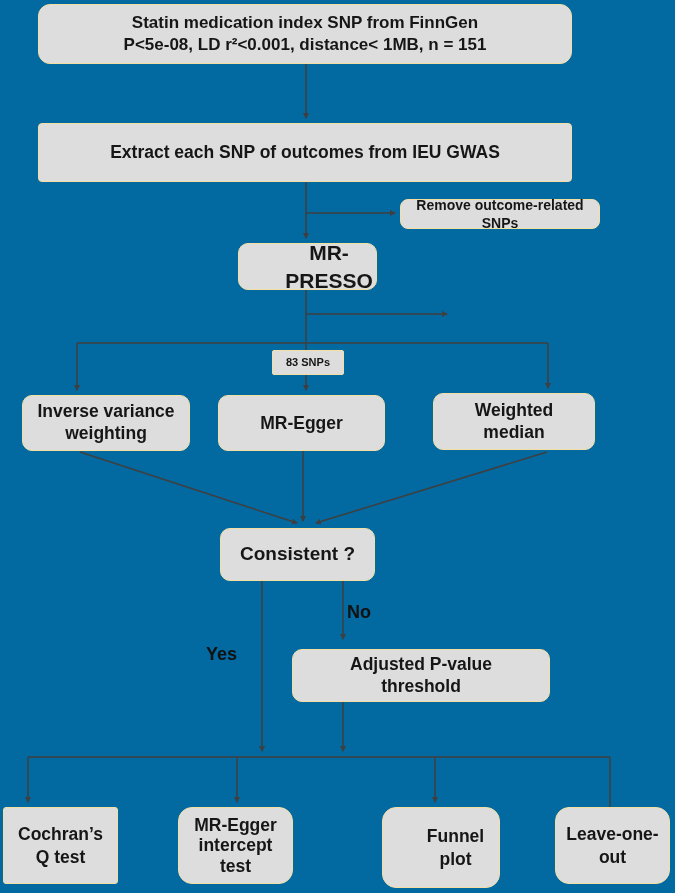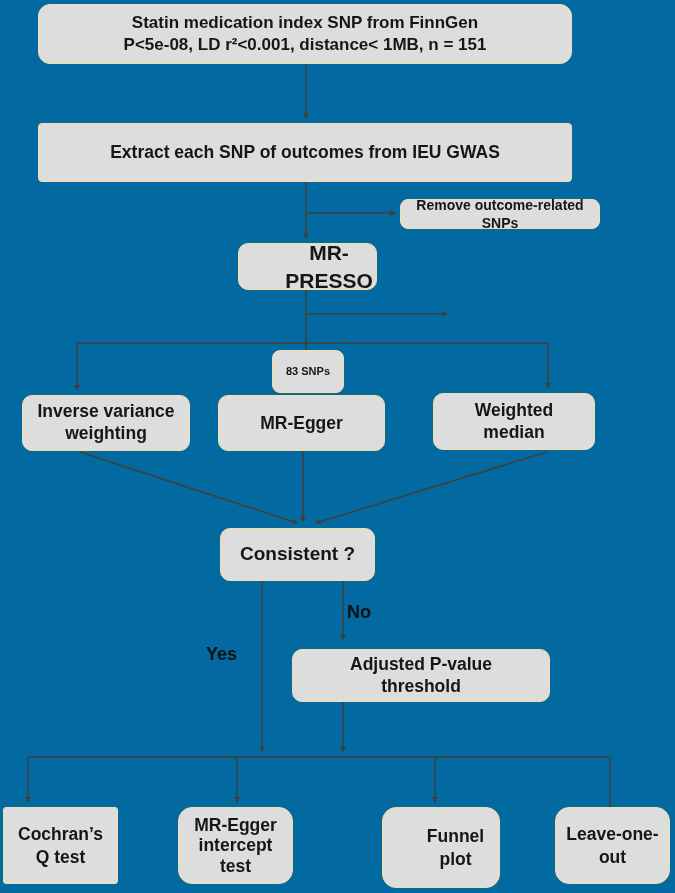--- a/index.html
+++ b/index.html
@@ -31,21 +31,21 @@
     text-align: center;
     line-height: 1.3;
   }
   .node span { display: block; }
 
   .n-finngen        { left: 38px;  top: 4px;   width: 534px; height: 60px; font-size: 17px; border-radius: 12px; }
   .n-extract        { left: 38px;  top: 123px; width: 534px; height: 59px; font-size: 17.5px; border-radius: 4px; }
   .n-remove-outcome { left: 400px; top: 199px; width: 200px; height: 30px; font-size: 14px; border-radius: 8px; }
   .n-mr-presso      { left: 238px; top: 243px; width: 139px; height: 47px; font-size: 21px; padding-left: 43px; }
   .n-remove-outlier { left: 452px; top: 298px; width: 155px; height: 32px; font-size: 12.5px; border-radius: 8px; }
-  .n-snp-count      { left: 272px; top: 350px; width: 72px;  height: 43px; font-size: 11px; border-radius: 8px; border-width: 1.4px; }
+  .n-snp-count      { left: 272px; top: 350px; width: 72px;  height: 25px; font-size: 11px; border-radius: 2px; border-width: 1.4px; }
   .n-ivw            { left: 22px;  top: 395px; width: 168px; height: 56px; font-size: 17.5px; line-height: 1.25; }
   .n-mr-egger       { left: 218px; top: 395px; width: 167px; height: 56px; font-size: 17.5px; }
   .n-weighted-median{ left: 433px; top: 393px; width: 162px; height: 57px; font-size: 17.5px; line-height: 1.25; }
   .n-consistent     { left: 220px; top: 528px; width: 155px; height: 53px; font-size: 19px; }
   .n-adjusted       { left: 292px; top: 649px; width: 258px; height: 53px; font-size: 17.5px; line-height: 1.25; }
   .n-cochran        { left: 3px;   top: 807px; width: 115px; height: 77px; font-size: 17.5px; border-radius: 3px; line-height: 1.3; }
   .n-egger-intercept{ left: 178px; top: 807px; width: 115px; height: 77px; font-size: 17.5px; border-radius: 14px; line-height: 1.15; }
   .n-funnel         { left: 382px; top: 807px; width: 118px; height: 81px; font-size: 17.5px; border-radius: 14px; padding-left: 29px; }
   .n-leave-one-out  { left: 555px; top: 807px; width: 115px; height: 77px; font-size: 17.5px; border-radius: 14px; line-height: 1.3; }
 

